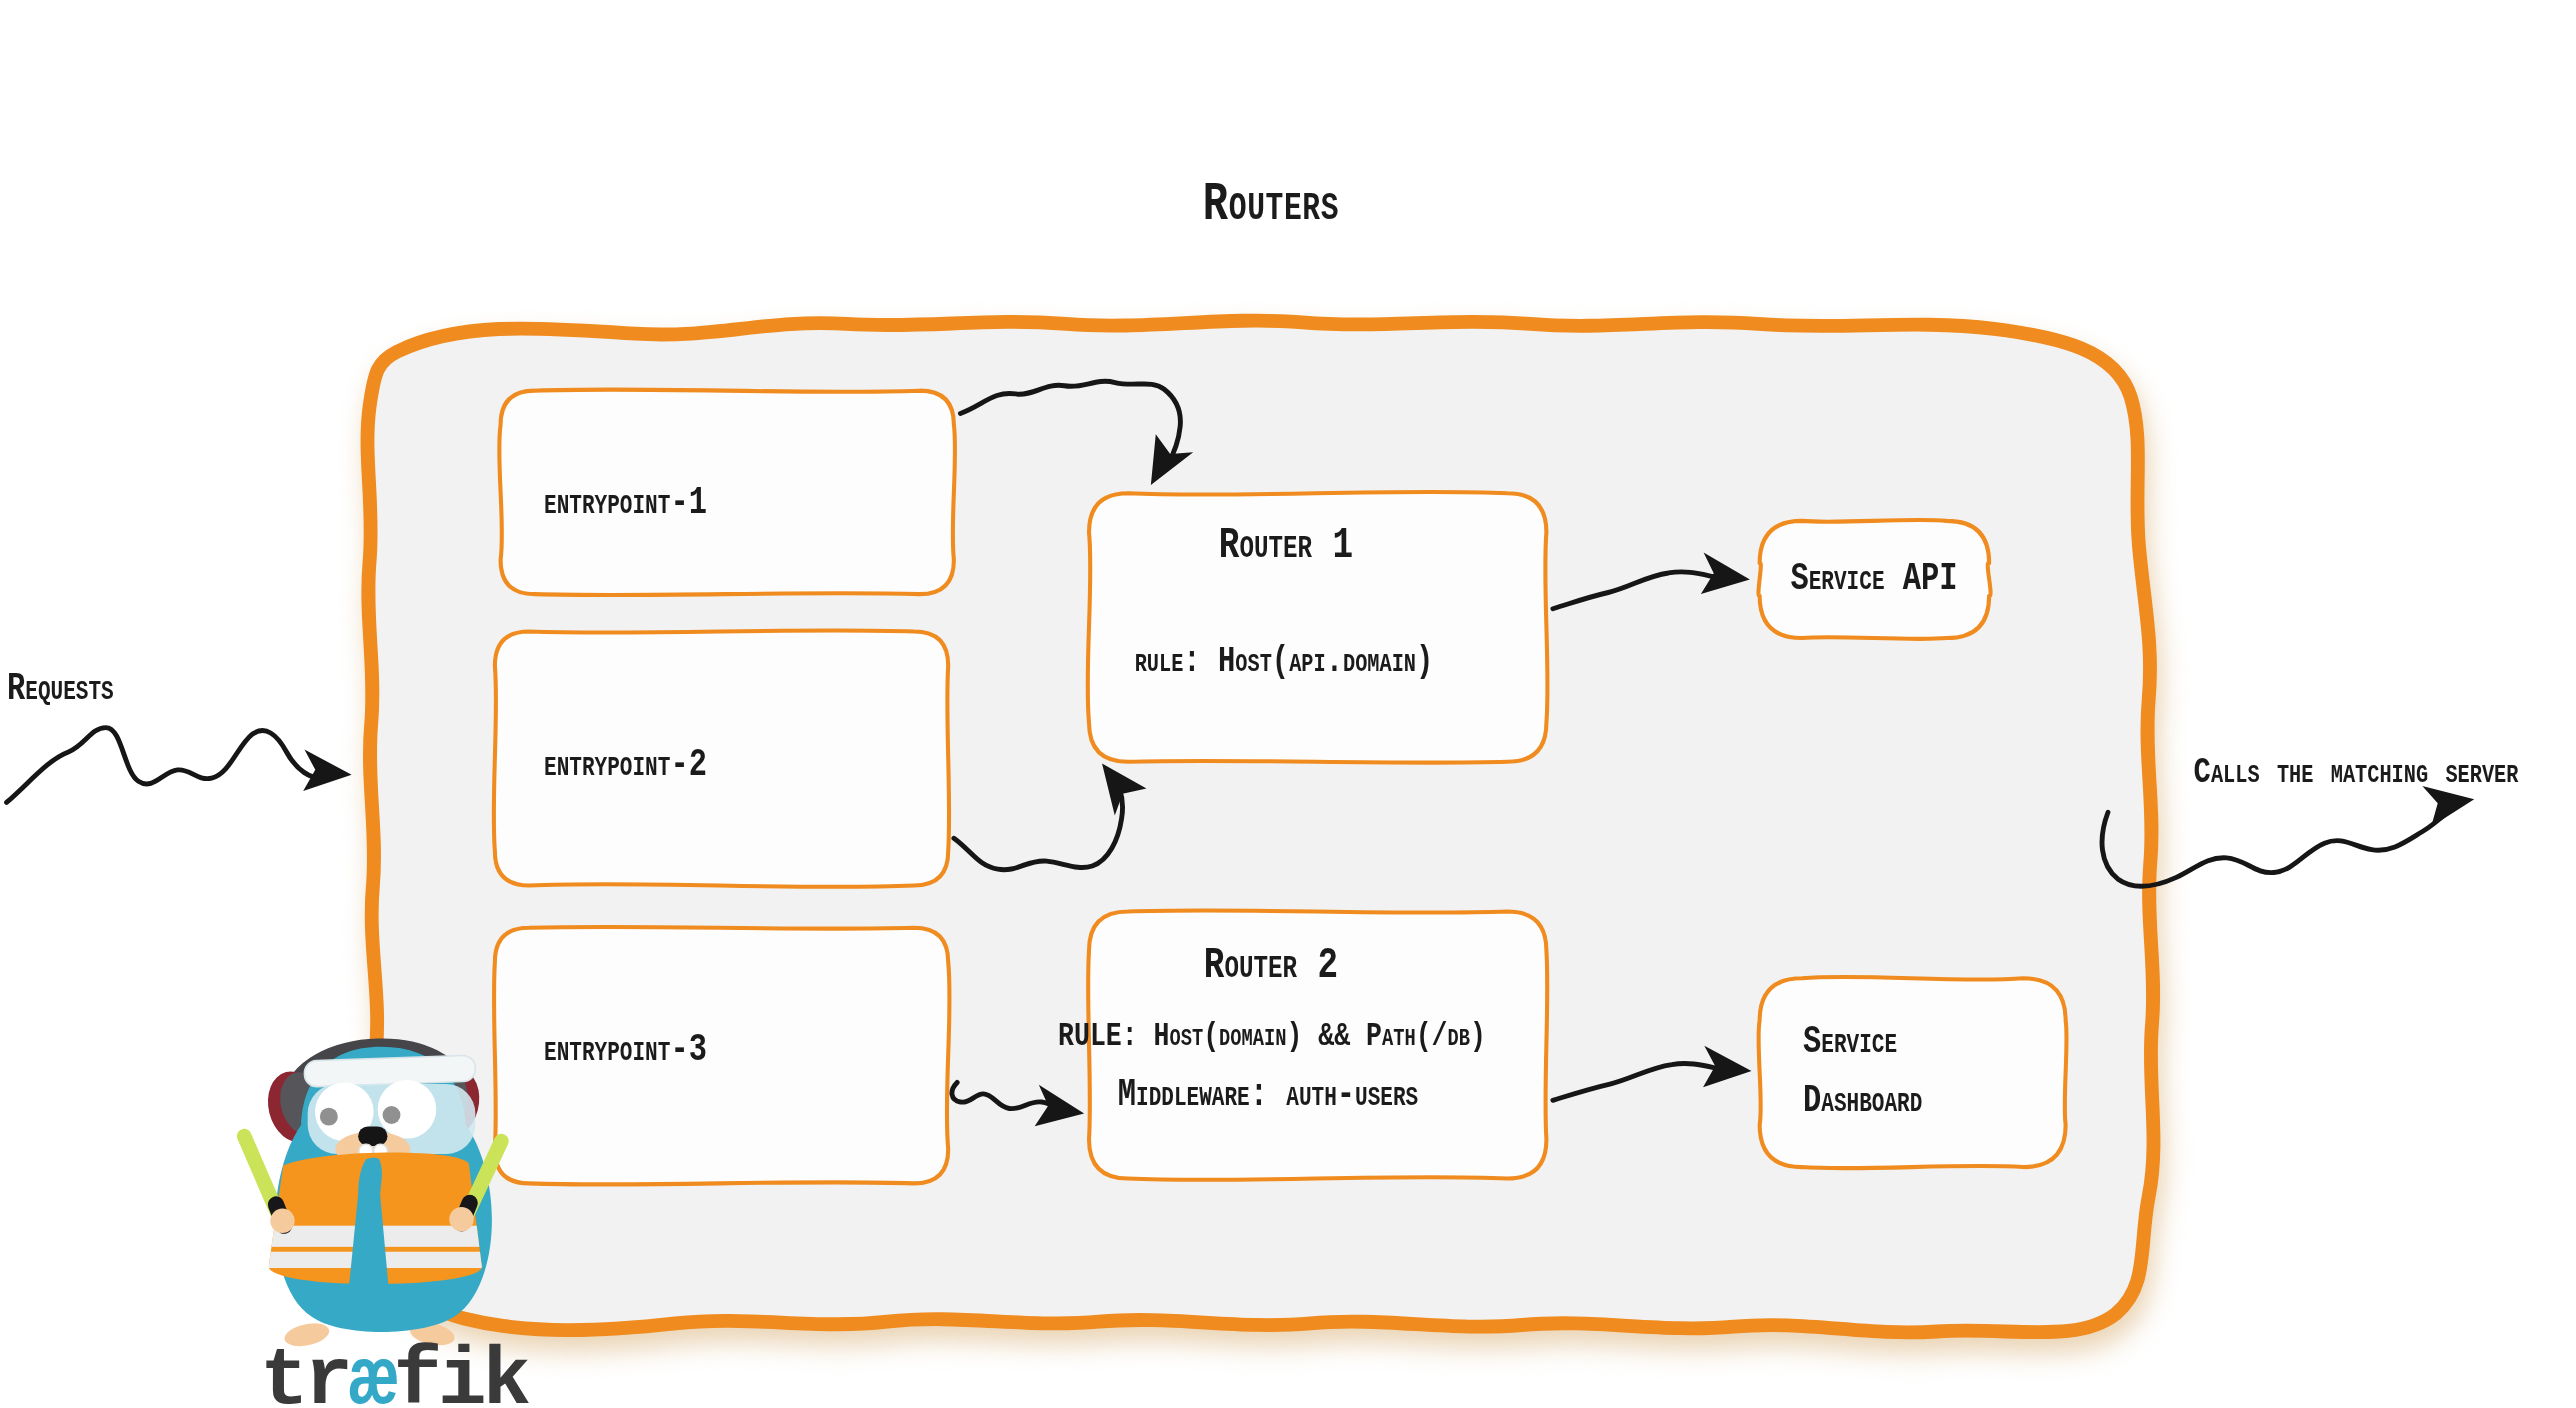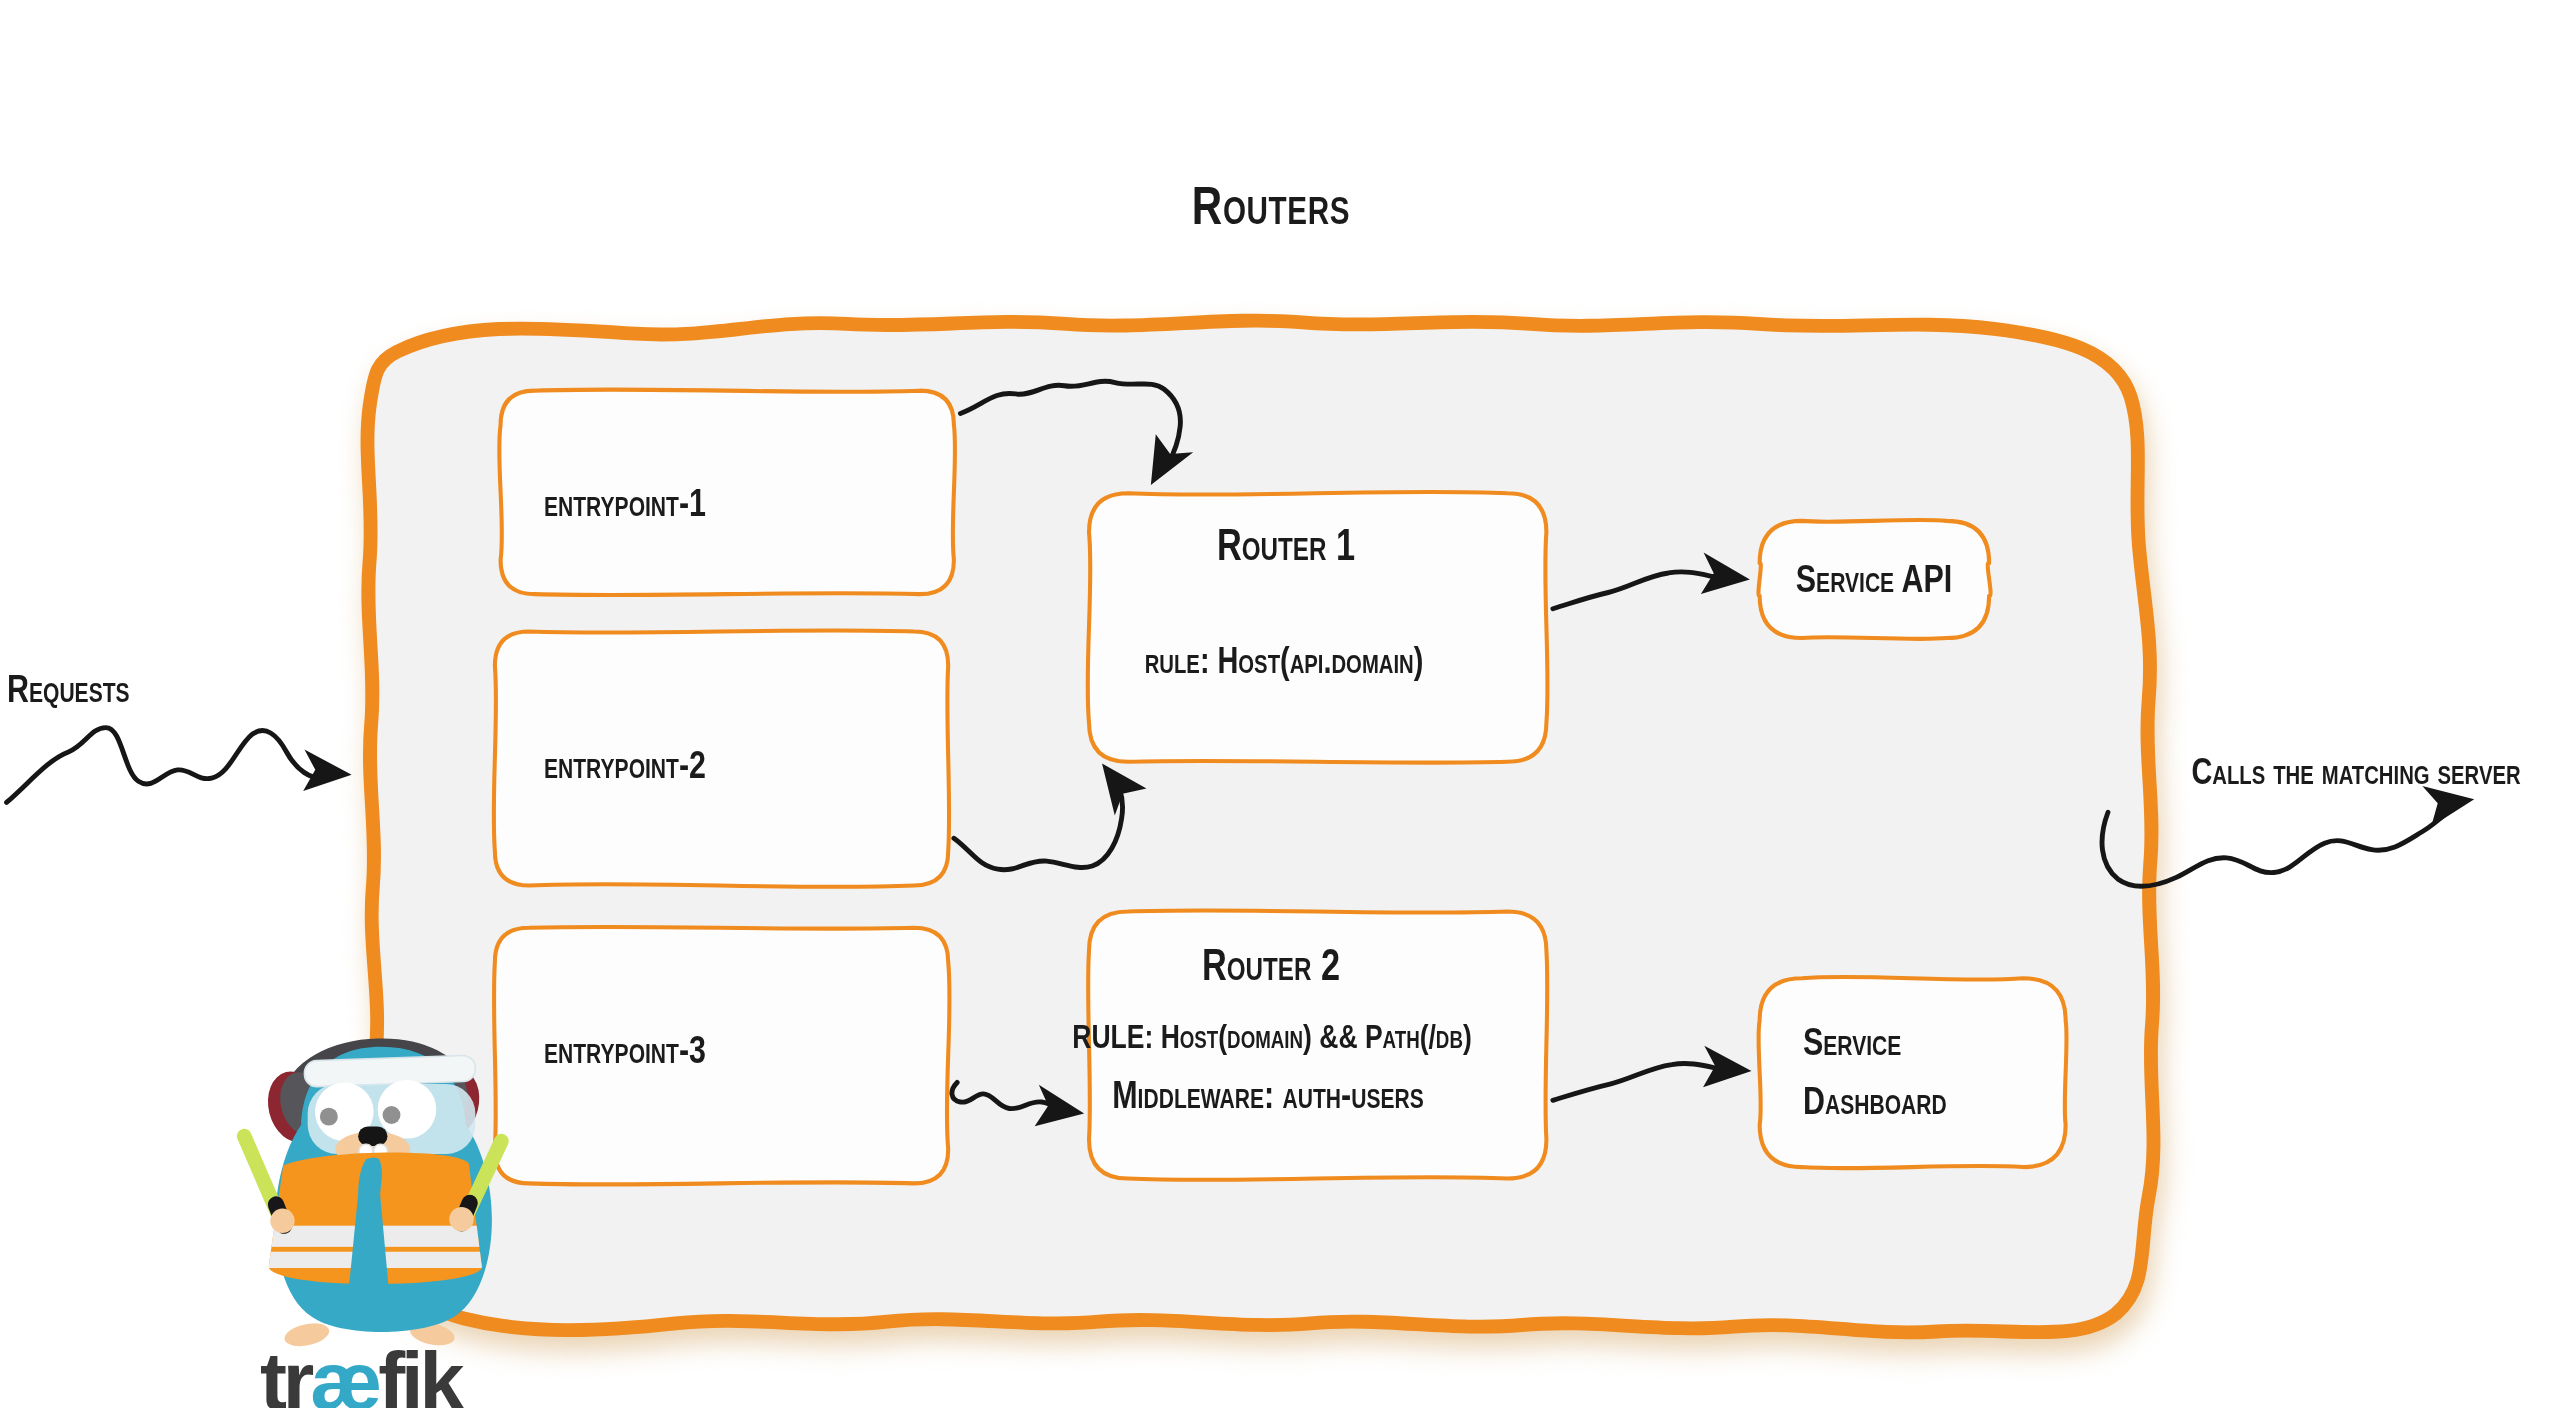--- a/index.html
+++ b/index.html
@@ -1,17 +1,17 @@
 <!DOCTYPE html>
 <html style="--accent_orange: #ef8b1f; --panel_fill: #f2f2f2; --box_fill: #fdfdfd; --ink: #161616; --teal: #33a8c7; --gopher_body: #35a9c6; --vest_orange: #f6951d; --baton_green: #cbe359; --skin_tan: #f5cb9e; --headphone_gray: #55555a; --headphone_maroon: #8c2630;font-size:13px"><head>
 <meta charset="utf-8">
 <style>
   html,body{margin:0;padding:0;background:#ffffff;}
   .stage{position:relative;width:2576px;height:1408px;overflow:hidden;background:#fff;
-         font-family:Liberation Sans, sans-serif;}
+         font-family:Liberation Mono, monospace;}
   .scene{position:absolute;left:0;top:0;width:2576px;height:1408px;}
 
   .container-shape{fill:var(--panel_fill,#f2f2f2);stroke:var(--accent_orange,#ef8b1f);
          stroke-width:17;stroke-linejoin:round;
          filter:drop-shadow(6px 18px 16px rgba(201,141,60,.38));}
   .box{fill:var(--box_fill,#fdfdfd);stroke:var(--accent_orange,#ef8b1f);stroke-width:5;
        stroke-linecap:round;stroke-linejoin:round;}
   .arrow{fill:none;stroke:var(--ink,#161616);stroke-width:6;stroke-linecap:round;}
   .ahead{fill:var(--ink,#161616);stroke:none;}
 

